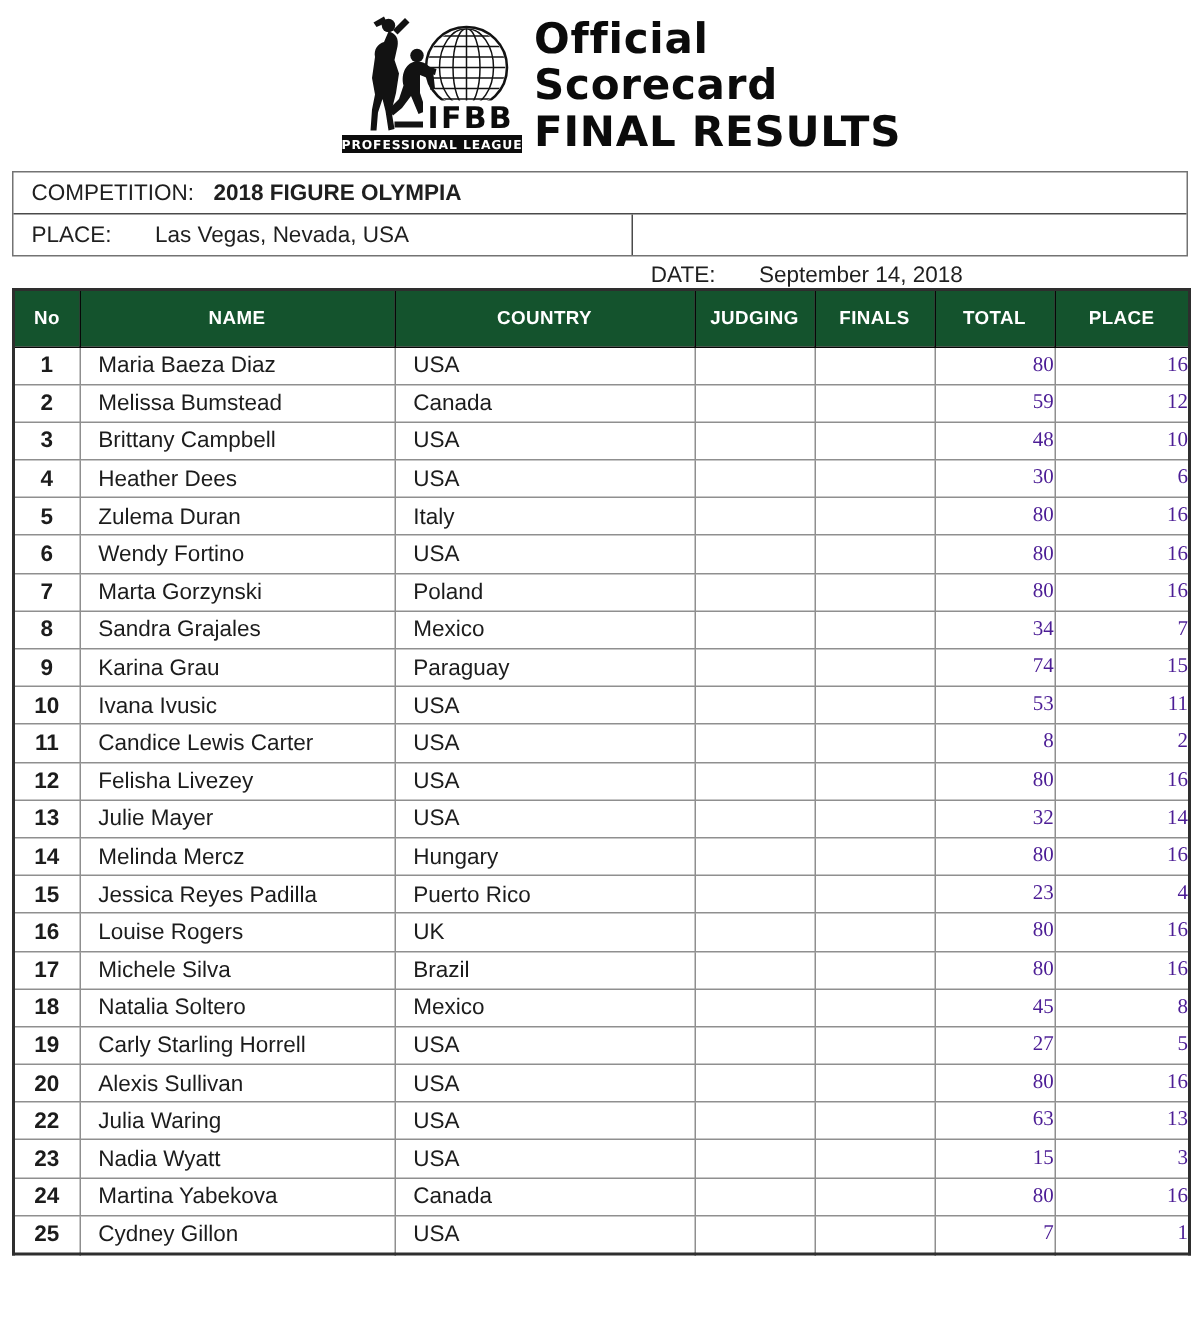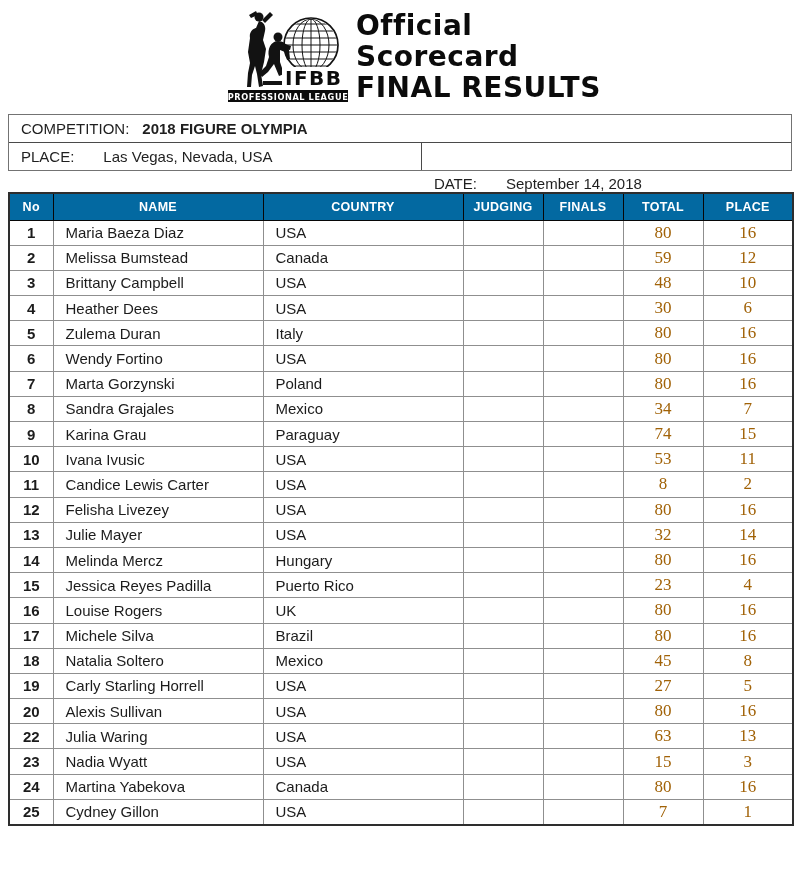--- a/index.html
+++ b/index.html
@@ -39,37 +39,37 @@
 
   
   table.results-table {
     margin: 21px 8px 0 8px;
     width: 784px;
     border-collapse: collapse;
     border: 2px solid #2e2e2e;
     table-layout: fixed;
   }
   .results-table th {
-    background: #0369a1; color: #ffffff;
+    background: #14532d; color: #ffffff;
     font-size: 12.5px; font-weight: bold;
-    height: 27px; border: 1px solid #070707;
+    height: 38px; border: 1px solid #070707;
     letter-spacing: 0.3px; padding: 0;
   }
   .results-table td {
     border: 1px solid #8f8f8f;
     height: 25.2px; padding: 0 0 0 0;
     font-size: 15px; color: #1c1c1c;
     overflow: hidden; white-space: nowrap;
   }
   .results-table td.col-no   { text-align: center; font-weight: bold; }
   .results-table td.col-name, .results-table td.col-country { text-align: left; padding-left: 12px; }
   .results-table td.col-total, .results-table td.col-place {
-    text-align: center;
+    text-align: right;
     font-family: "Liberation Serif", serif;
-    font-size: 17px; color: #a16207;
+    font-size: 14px; color: #4c1d95;
   }
 </style>
 </head>
 <body>
 
 <div class="top-header">
   <div class="logo">
     <svg viewBox="0 0 124 96" width="124" height="96">
 
       <g>

